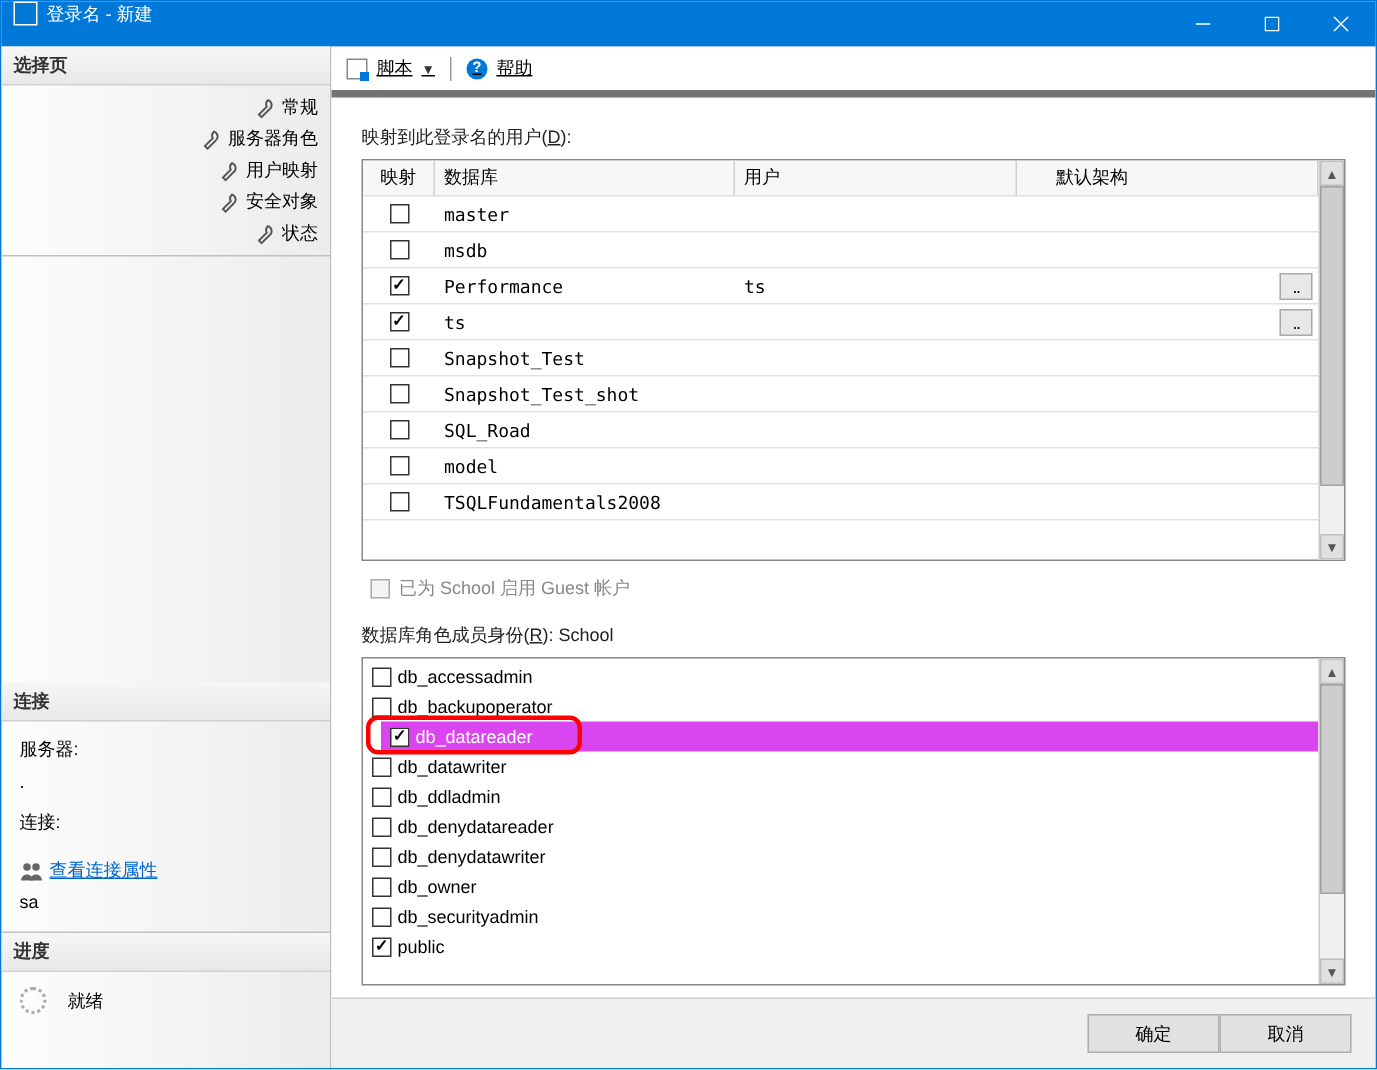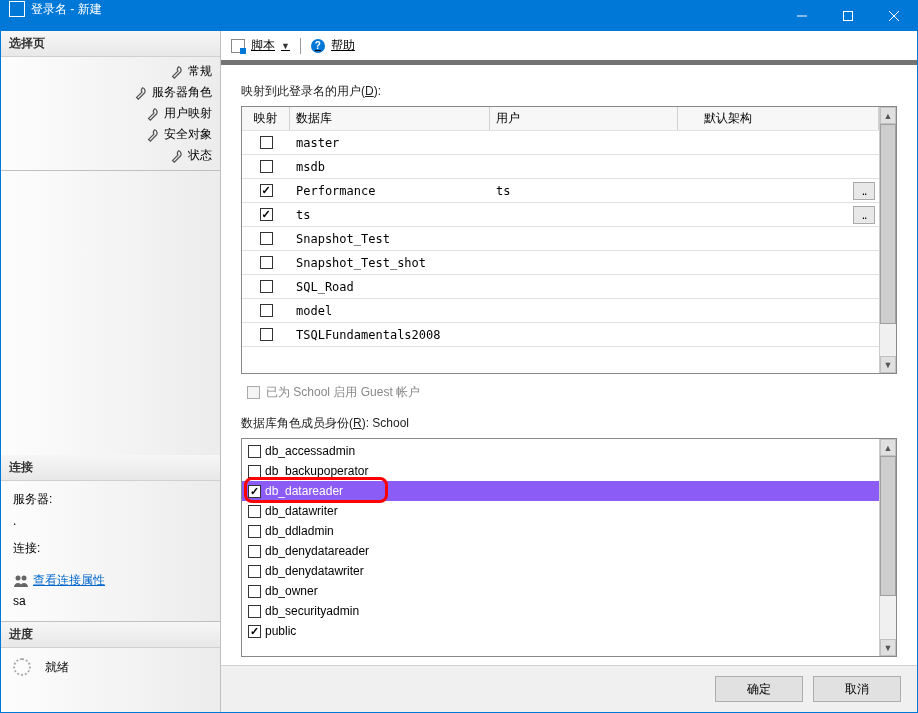--- a/index.html
+++ b/index.html
@@ -45,24 +45,24 @@
 .scrollbar-v { width: 17px; background: #f0f0f0; border-left: 1px solid #ccc; position: relative; }
 .scroll-arrow { height: 17px; background: #e0e0e0; border: 1px solid #c0c0c0; display:flex; align-items:center; justify-content:center; color:#555; font-size:9px; cursor:pointer; }
 .scroll-thumb { position: absolute; left: 0; right: 0; background: #cdcdcd; border: 1px solid #a0a0a0; }
 .chk { width: 13px; height: 13px; border: 1px solid #333; background: #fff; display: inline-flex; align-items: center; justify-content: center; cursor: pointer; }
 .chk.checked::after { content: "✓"; font-size: 11px; line-height: 1; color: #000; font-weight: bold; }
 .chk.disabled { border-color: #aaa; background: #f4f4f4; cursor: default; }
 .guest-row { margin: 10px 0 14px 6px; color: #888; display: flex; align-items: center; gap: 6px; font-family: "SimSun", monospace; }
 .roles-box { border: 1px solid #888; flex: 1; display: flex; min-height: 0; }
 .roles-list { flex: 1; overflow: hidden; padding: 2px 0; }
 .role-item { display: flex; align-items: center; gap: 4px; padding: 1px 6px; font-family: "SimSun", monospace; height: 20px; }
-.role-item.selected { background: #8b5cf6; color: #fff; }
+.role-item.selected { background: #d946ef; color: #fff; margin-left: 12px; }
 .role-item.selected .chk { background: #fff; }
 .highlight-box { position: absolute; border: 3px solid #ff0000; border-radius: 8px; pointer-events: none; }
-.footer { border-top: 1px solid #d0d0d0; padding: 10px 16px; display: flex; justify-content: flex-end; gap: 10px; background: #f0f0f0; }
+.footer { border-top: 1px solid #d0d0d0; padding: 10px 16px; display: flex; justify-content: flex-end; background: #f0f0f0; }
 .btn { width: 88px; height: 26px; background: #e1e1e1; border: 1px solid #adadad; cursor: pointer; }
 .hk { text-decoration: underline; }
 </style>
 </head>
 <body>
 
 <div class="window">
   <div class="titlebar">
     <span class="titlebar-icon"></span>
     <span class="titlebar-text">登录名 - 新建</span>

